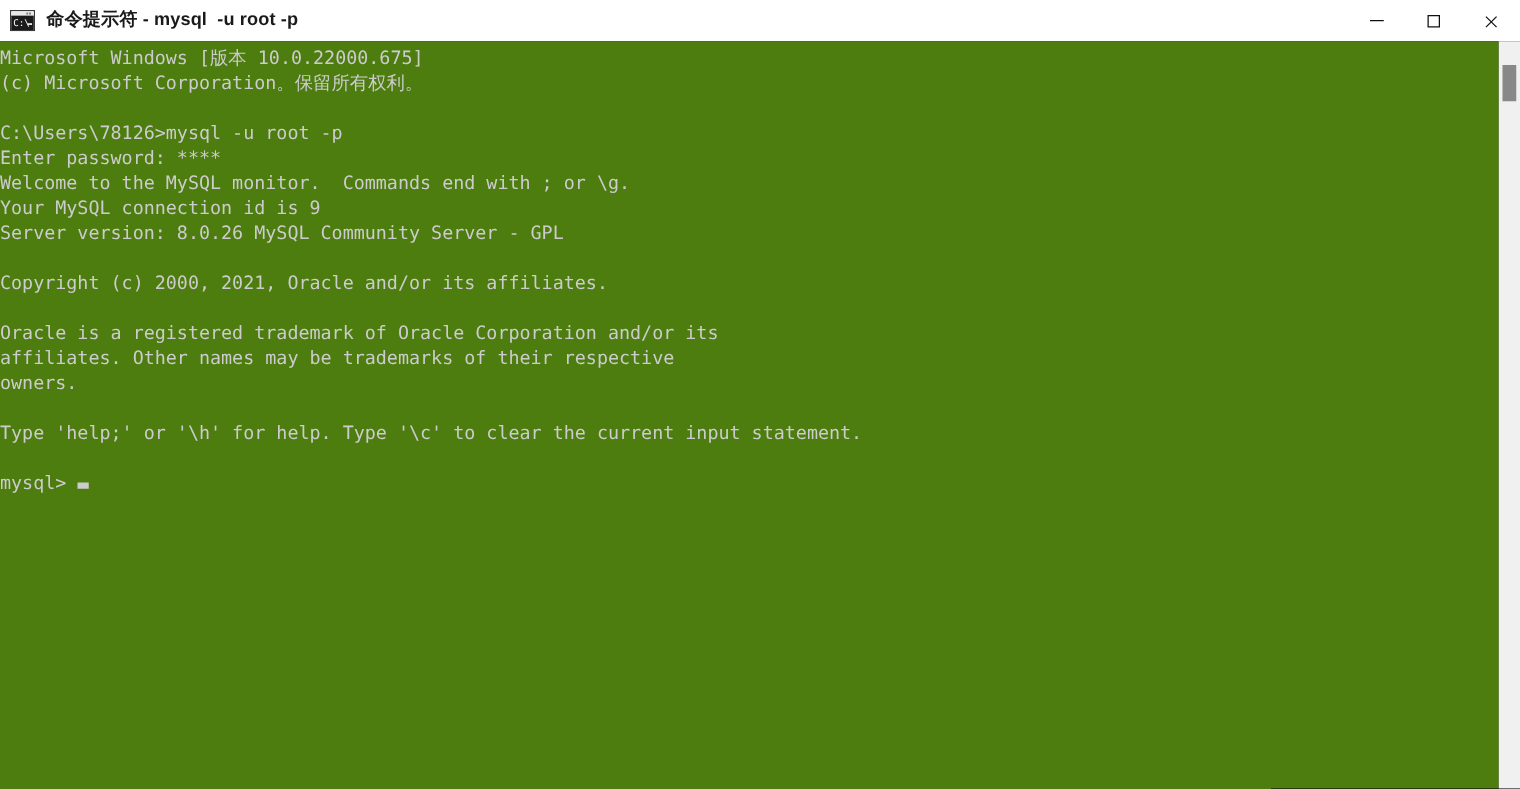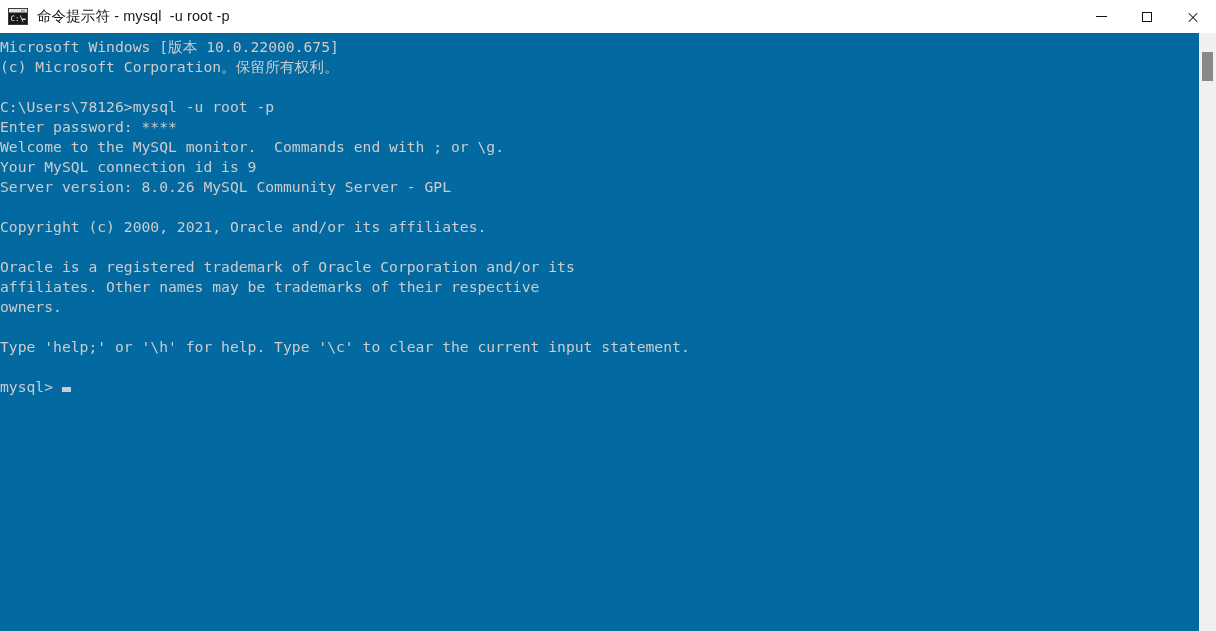--- a/index.html
+++ b/index.html
@@ -184,36 +184,36 @@
         <rect x="0.5" y="0.5" width="19" height="16" fill="#ffffff" stroke="#3a3a3a" stroke-width="1"></rect>
         <rect x="1" y="1" width="18" height="3.5" fill="#e8e8e8"></rect>
         <rect x="13" y="2" width="1.6" height="1.6" fill="#888"></rect>
         <rect x="15.2" y="2" width="1.6" height="1.6" fill="#888"></rect>
         <rect x="1" y="4.5" width="18" height="11.5" fill="#1a1a1a"></rect>
         <text x="2.6" y="12.6" font-family="DejaVu Sans Mono, monospace" font-size="7.4" fill="#ffffff">C:\</text>
         <rect x="14.2" y="10.6" width="3.4" height="1.3" fill="#ffffff"></rect>
       </svg>
     </div>
 
-    <div class="tb-title" style="color: rgb(26, 26, 26);">命令提示符 - mysql  -u root -p</div>
+    <div class="tb-title" style="color: rgb(26, 26, 26); font-weight: bold;">命令提示符 - mysql  -u root -p</div>
 
     <div class="win-controls">
       <button class="win-btn minimize">
         <span class="glyph-min"></span>
       </button>
       <button class="win-btn maximize">
         <span class="glyph-max"></span>
       </button>
       <button class="win-btn close">
         <span class="glyph-close"></span>
       </button>
     </div>
   </div>
 
-  <div class="console" style="background: #0369a1;">
+  <div class="console" style="background: #4d7c0f;">
     <pre class="console-text" style="color: rgb(204, 204, 204);"><span class="out"><span class="line">Microsoft Windows [版本 10.0.22000.675]</span><span class="line">(c) Microsoft Corporation。保留所有权利。</span><span class="line"></span><span class="line">C:\Users\78126&gt;mysql -u root -p</span><span class="line">Enter password: ****</span><span class="line">Welcome to the MySQL monitor.  Commands end with ; or \g.</span><span class="line">Your MySQL connection id is 9</span><span class="line">Server version: 8.0.26 MySQL Community Server - GPL</span><span class="line"></span><span class="line">Copyright (c) 2000, 2021, Oracle and/or its affiliates.</span><span class="line"></span><span class="line">Oracle is a registered trademark of Oracle Corporation and/or its</span><span class="line">affiliates. Other names may be trademarks of their respective</span><span class="line">owners.</span><span class="line"></span><span class="line">Type 'help;' or '\h' for help. Type '\c' to clear the current input statement.</span><span class="line"></span></span><span class="line"><span>mysql&gt;</span><span class="cursor" style="background: rgb(204, 204, 204);"></span></span></pre>
   </div>
 
   <div class="scrollbar" style="background: rgb(240, 240, 240);">
     <div class="sb-thumb" style="background: rgb(136, 136, 136); top: 19px; height: 29px;"></div>
   </div>
 
 
 </div>
 

